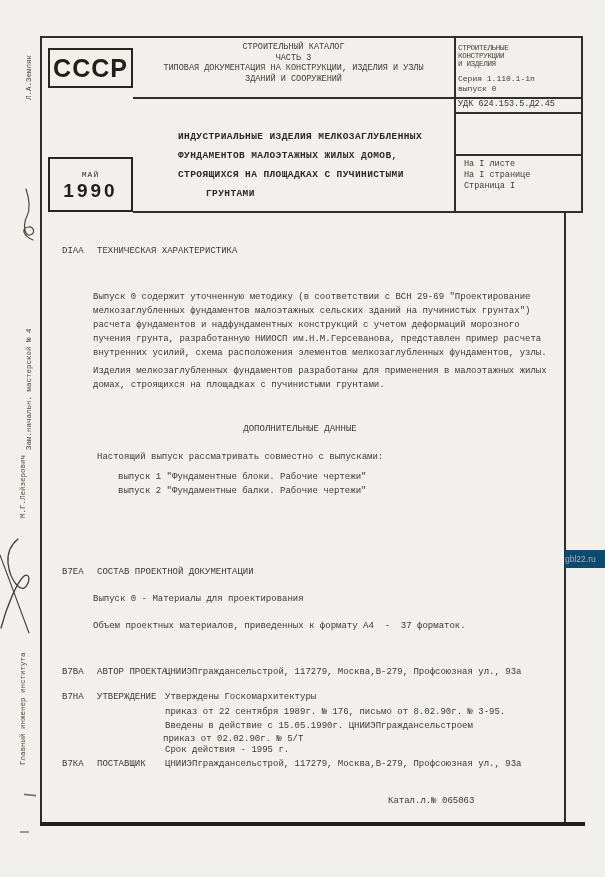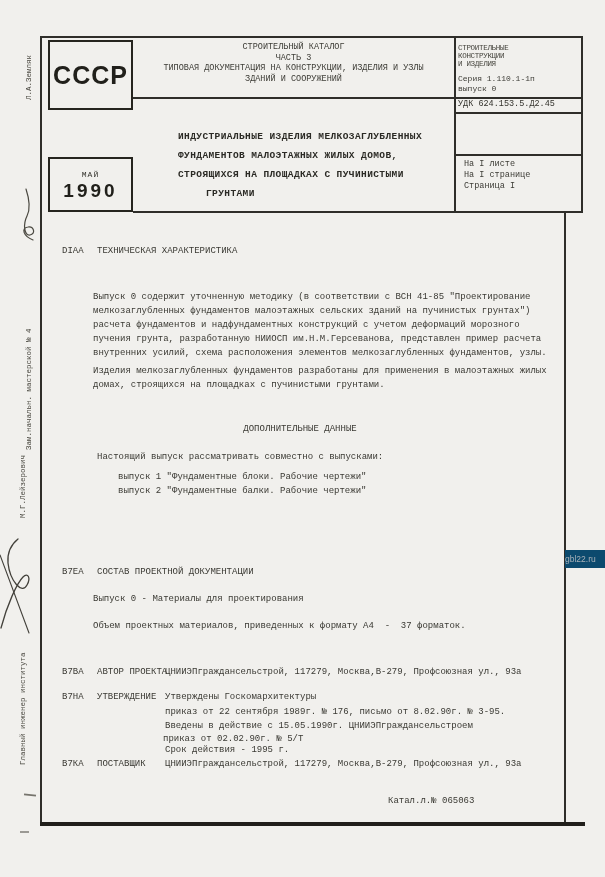--- a/index.html
+++ b/index.html
@@ -50,21 +50,21 @@
   <div class="rule" style="left:40px;top:36px;width:2px;height:790px;"></div>
   <div class="rule" style="left:581px;top:36px;width:2px;height:177px;"></div>
   <div class="rule" style="left:564px;top:211px;width:2px;height:615px;"></div>
   <div class="rule" style="left:40px;top:822px;width:545px;height:4px;background:#211f1b;"></div>
   <div class="rule" style="left:133px;top:97px;width:450px;height:2px;"></div>
   <div class="rule" style="left:454px;top:36px;width:2px;height:177px;"></div>
   <div class="rule" style="left:454px;top:112px;width:129px;height:2px;"></div>
   <div class="rule" style="left:454px;top:154px;width:129px;height:2px;"></div>
   <div class="rule" style="left:133px;top:211px;width:450px;height:2px;"></div>
 
-  <div class="hbox" style="top:40px;height:70px;">
+  <div class="hbox" style="top:48px;height:40px;">
     <div class="big">СССР</div>
   </div>
   <div class="hbox" style="top:157px;height:55px;">
     <div class="small">МАЙ</div>
     <div class="year">1990</div>
   </div>
 
   <div class="abs cat-head">
     <div>СТРОИТЕЛЬНЫЙ КАТАЛОГ</div>
     <div>ЧАСТЬ 3</div>
@@ -92,21 +92,21 @@
     <div>ИНДУСТРИАЛЬНЫЕ ИЗДЕЛИЯ МЕЛКОЗАГЛУБЛЕННЫХ</div>
     <div>ФУНДАМЕНТОВ МАЛОЭТАЖНЫХ ЖИЛЫХ ДОМОВ,</div>
     <div>СТРОЯЩИХСЯ НА ПЛОЩАДКАХ С ПУЧИНИСТЫМИ</div>
     <div class="indent">ГРУНТАМИ</div>
   </div>
 
   <div class="row b9" style="top:246px;">
     <span class="code ln" style="position:absolute;left:62px;">DIAA</span>
     <span class="ln" style="position:absolute;left:97px;">ТЕХНИЧЕСКАЯ ХАРАКТЕРИСТИКА</span>
   </div>
-  <div class="ln b9" style="left:93px;top:292px;">Выпуск 0 содержит уточненную методику (в соответствии с ВСН 41-85 "Проектирование</div>
+  <div class="ln b9" style="left:93px;top:292px;">Выпуск 0 содержит уточненную методику (в соответствии с ВСН 29-69 "Проектирование</div>
   <div class="ln b9" style="left:93px;top:306px;">мелкозаглубленных фундаментов малоэтажных сельских зданий на пучинистых грунтах")</div>
   <div class="ln b9" style="left:93px;top:320px;">расчета фундаментов и надфундаментных конструкций с учетом деформаций морозного</div>
   <div class="ln b9" style="left:93px;top:334px;">пучения грунта, разработанную НИИОСП им.Н.М.Герсеванова, представлен пример расчета</div>
   <div class="ln b9" style="left:93px;top:348px;">внутренних усилий, схема расположения элементов мелкозаглубленных фундаментов, узлы.</div>
   <div class="ln b9" style="left:93px;top:366px;">Изделия мелкозаглубленных фундаментов разработаны для применения в малоэтажных жилых</div>
   <div class="ln b9" style="left:93px;top:380px;">домах, строящихся на площадках с пучинистыми грунтами.</div>
 
   <div class="ln b9 center-head" style="top:424px;">ДОПОЛНИТЕЛЬНЫЕ ДАННЫЕ</div>
   <div class="ln b9" style="left:97px;top:452px;">Настоящий выпуск рассматривать совместно с выпусками:</div>
   <div class="ln b9" style="left:118px;top:472px;">выпуск 1 "Фундаментные блоки. Рабочие чертежи"</div>

